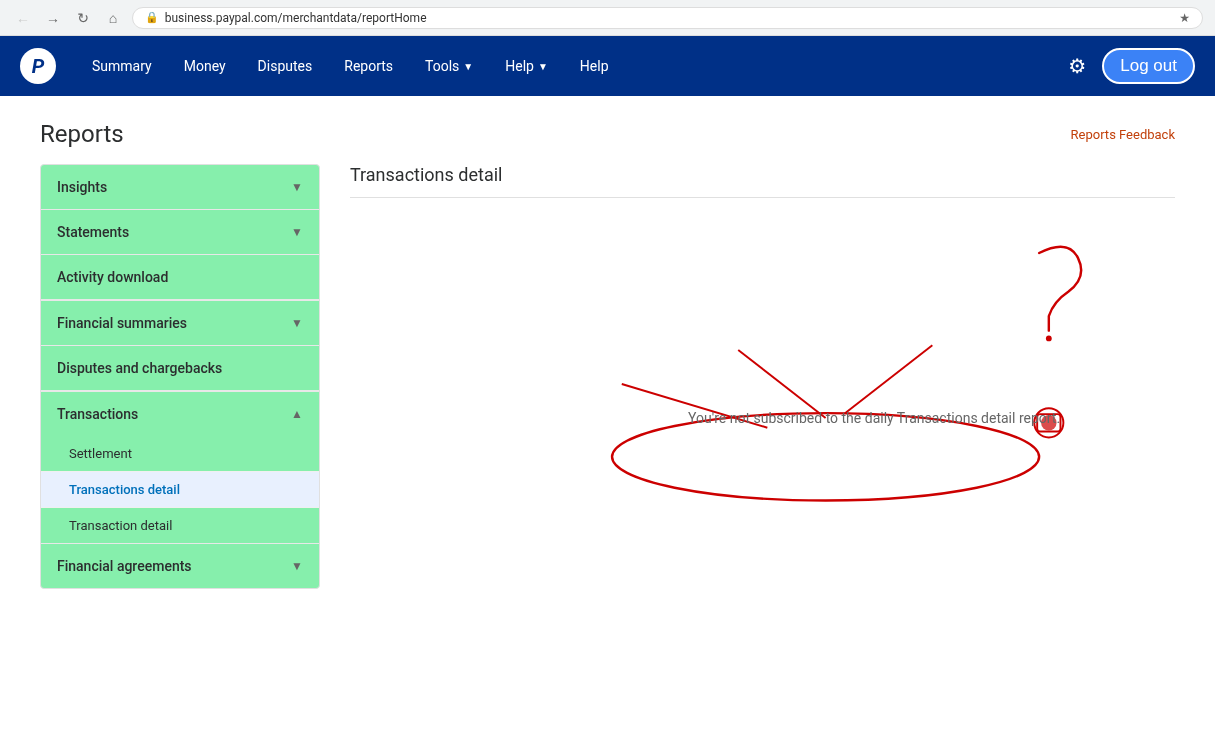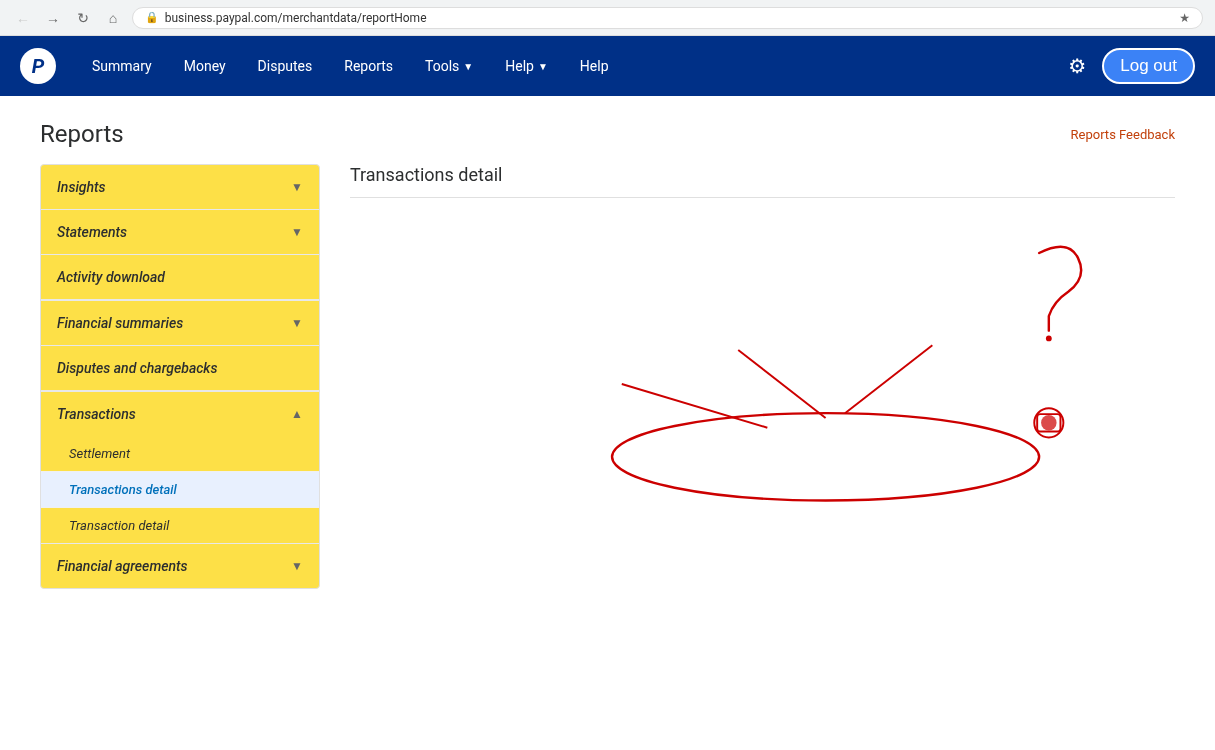--- a/index.html
+++ b/index.html
@@ -107,23 +107,22 @@
       padding: 0 40px;
       gap: 0;
     }
 
     
     .sidebar {
       width: 280px;
       min-width: 280px;
       border: 1px solid #e0e0e0;
       border-radius: 4px;
-      background: #fde047;
+      background: #86efac;
       height: fit-content;
-      font-style: italic;
     }
     .sidebar-item {
       border-bottom: 1px solid #e8e8e8;
     }
     .sidebar-item:last-child { border-bottom: none; }
     .sidebar-header {
       display: flex; align-items: center; justify-content: space-between;
       padding: 14px 16px;
       cursor: pointer;
       font-size: 14px;
@@ -337,17 +336,20 @@
             <line x1="600" y1="115" x2="510" y2="185" stroke="#cc0000" stroke-width="2"></line>
             <line x1="280" y1="155" x2="430" y2="200" stroke="#cc0000" stroke-width="2"></line>
 
             <ellipse cx="490" cy="230" rx="220" ry="45" stroke="#cc0000" stroke-width="2.5" fill="none"></ellipse>
 
             <circle cx="720" cy="195" r="15" stroke="#cc0000" stroke-width="2" fill="none"></circle>
             <circle cx="720" cy="195" r="8" fill="#cc0000" opacity="0.7"></circle>
             <rect x="708" y="186" width="24" height="18" rx="3" stroke="#cc0000" stroke-width="2" fill="none"></rect>
           </svg>
 
+          <div class="not-subscribed-msg">
+            <span>You're not subscribed to the daily Transactions detail report.</span>
+          </div>
         </div>
       </div>
     </div>
   </div>
 </div>
 
 </body></html>

